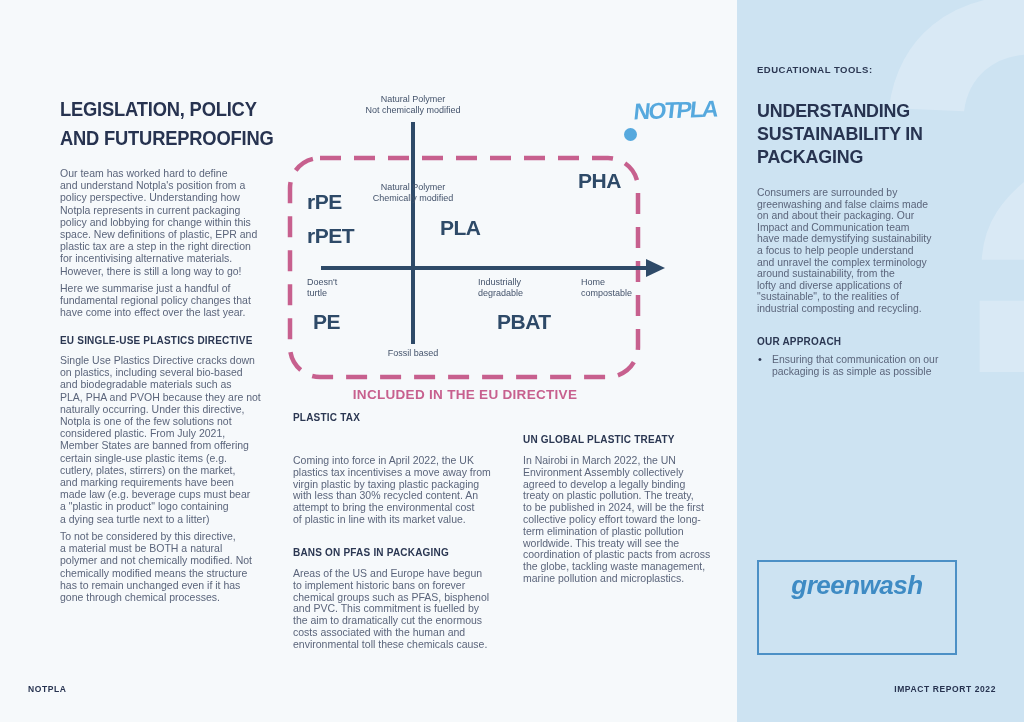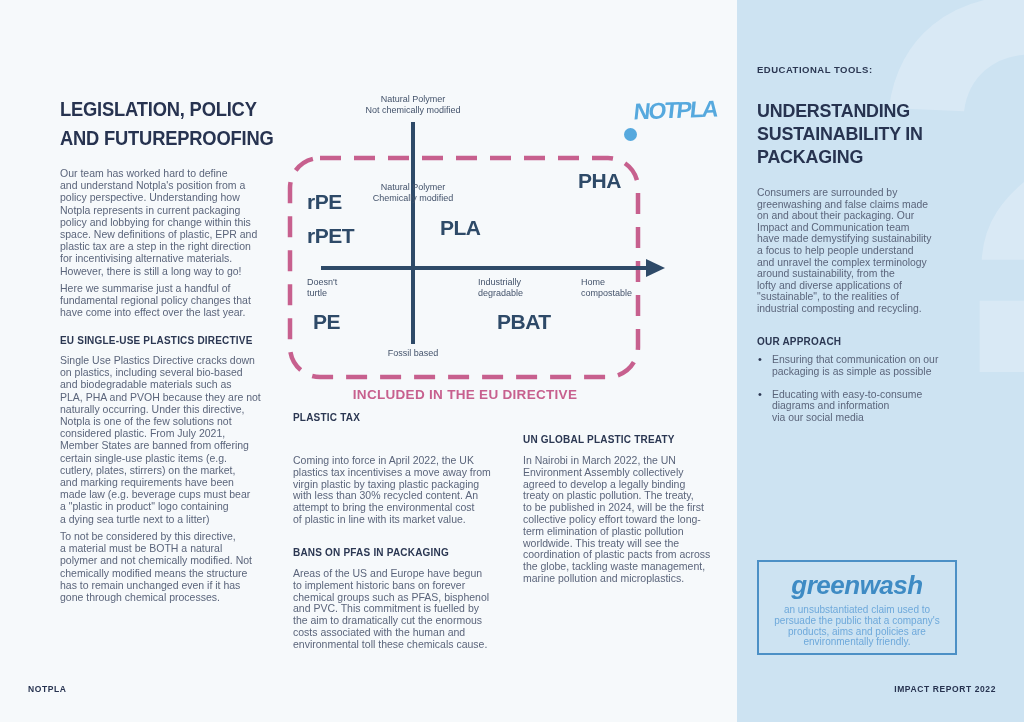--- a/index.html
+++ b/index.html
@@ -204,29 +204,22 @@
 around sustainability, from the
 lofty and diverse applications of
 "sustainable", to the realities of
 industrial composting and recycling.</p>
 
     <h4 class="abs small-head" style="left:20px; top:336px;">OUR APPROACH</h4>
 
     <ul class="abs bullets" style="left:20px; top:354px; width:235px;">
       <li class="pre">Ensuring that communication on our
 packaging is as simple as possible</li>
-      <li class="pre">Educating with easy-to-consume
-diagrams and information
-via our social media</li>
     </ul>
 
     <div class="abs greenwash-box" style="left:20px; top:560px; width:200px; height:95px; padding-top:8px;">
       <div class="greenwash-term">greenwash</div>
-      <div class="greenwash-def pre">an unsubstantiated claim used to
-persuade the public that a company's
-products, aims and policies are
-environmentally friendly.</div>
     </div>
   </div>
 </aside>
 
 <span class="abs footer-text" style="left:28px; top:684px;">NOTPLA</span>
 <span class="abs footer-text" style="right:28px; top:684px; z-index:2;">IMPACT REPORT 2022</span>
 
 </body></html>

